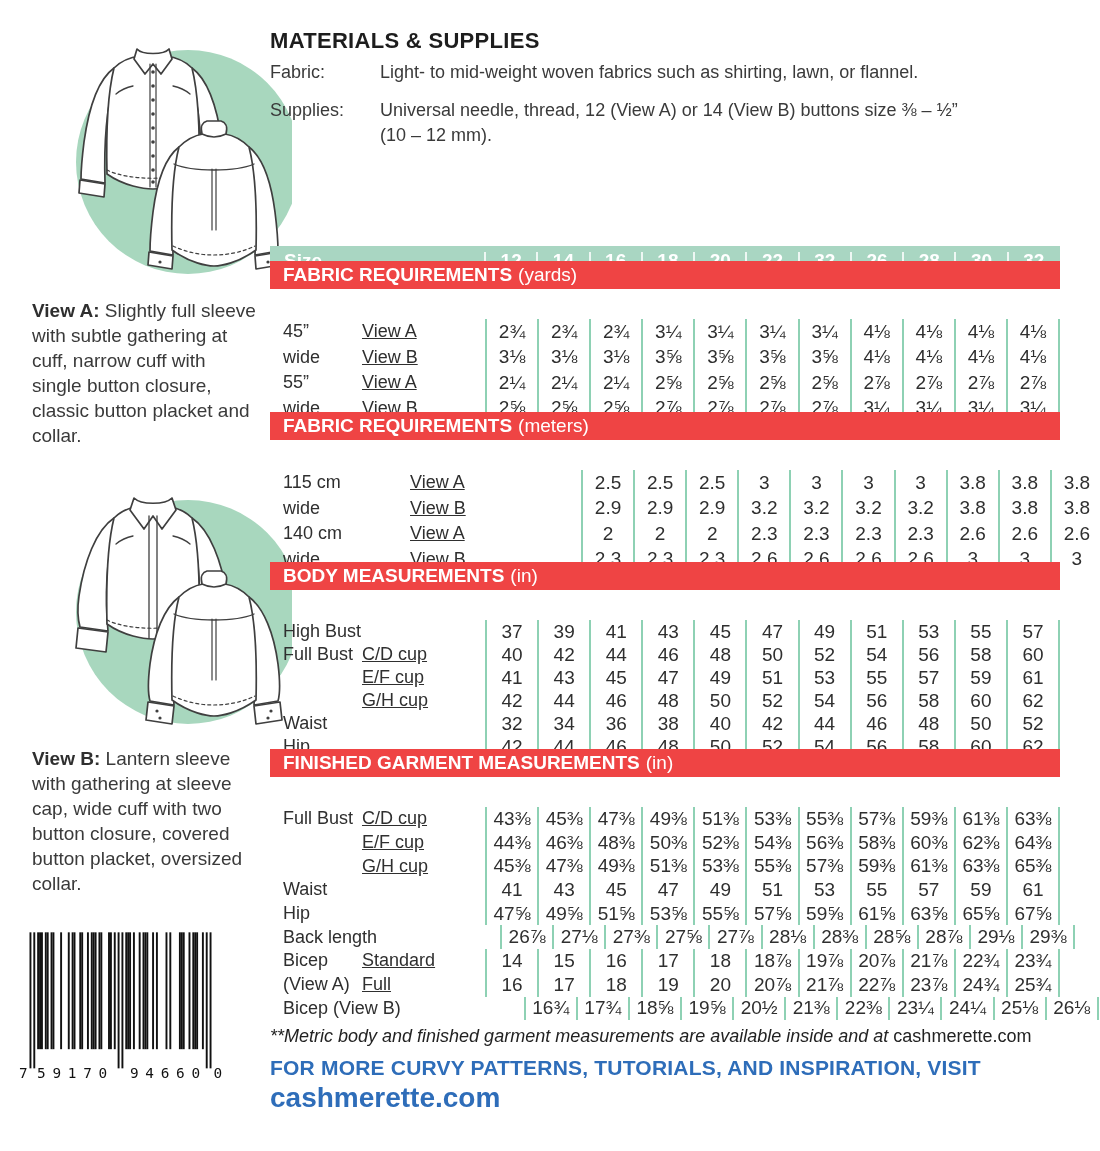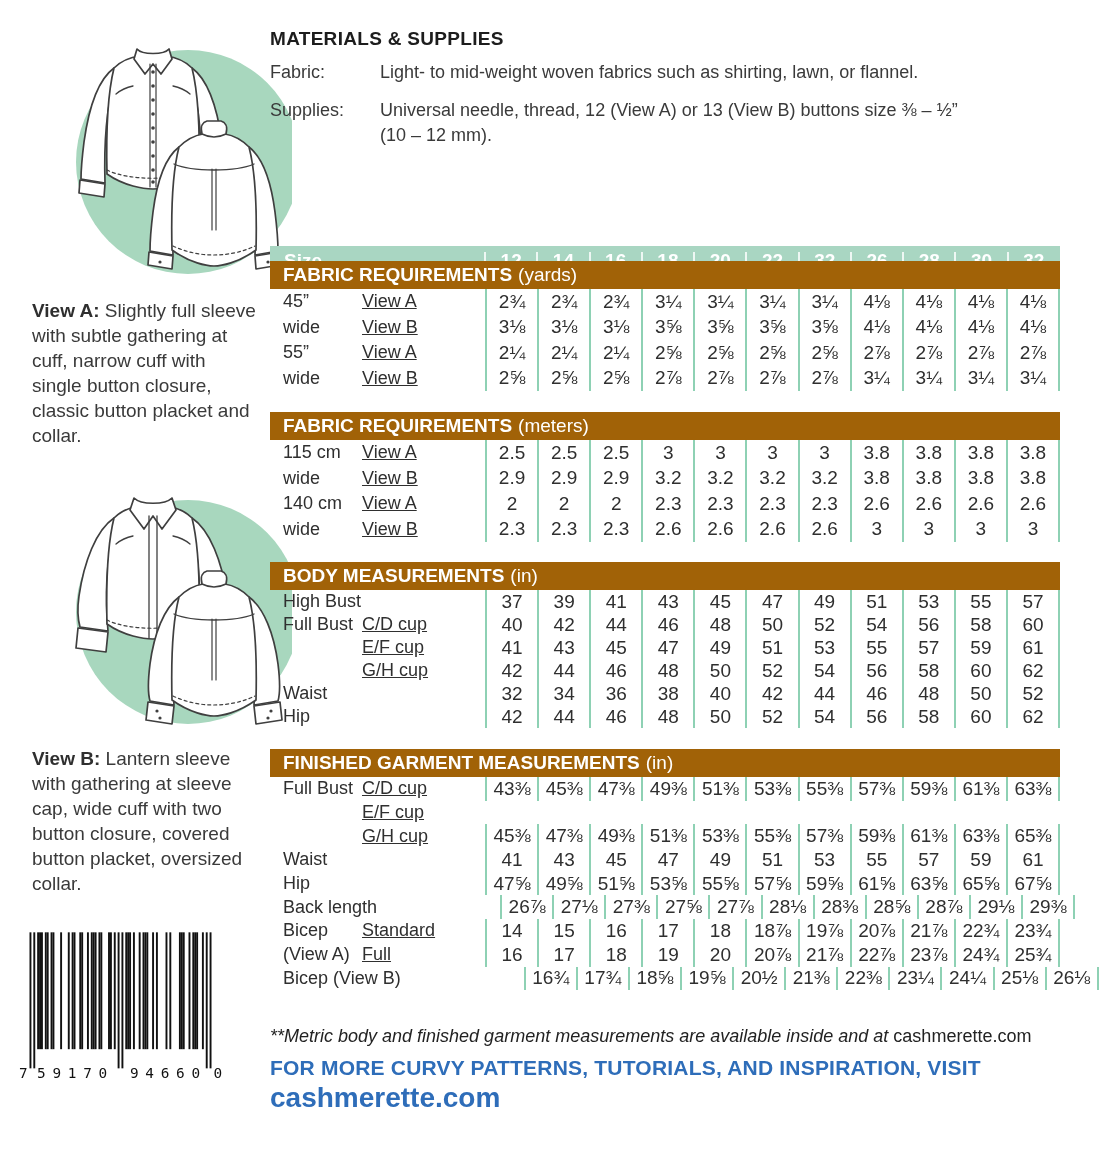--- a/index.html
+++ b/index.html
@@ -10,42 +10,42 @@
   main.right{position:absolute;left:270px;top:0;width:790px;height:100%;}
   main.right>*{position:absolute;left:0;width:790px;margin:0;}
 
   .illo{left:10px;width:242px;height:252px;}
   .viewdesc{left:32px;width:224px;font-size:19px;line-height:25px;color:#3a3a3a;}
   .viewdesc b{color:#2f2f2f;}
   .barcode{left:18px;}
   .bctext{font-family:"DejaVu Sans Mono","Liberation Mono",monospace;font-size:15px;fill:#111;}
   .bctext.mid{letter-spacing:7px;}
 
-  h1.mtitle{font-size:19px;font-weight:bold;letter-spacing:.3px;color:#1d1d1d;top:28px;}
+  h1.mtitle{font-size:22px;font-weight:bold;letter-spacing:.3px;color:#1d1d1d;top:28px;}
   .defs{top:60px;}
   .defrow{display:flex;font-size:18px;line-height:25px;color:#3a3a3a;margin-bottom:13px;}
   .deflabel{flex:0 0 110px;}
   .deftext{flex:1;}
 
   .sizebar{top:246px;height:29px;background:#a9d6c2;display:flex;align-items:center;
            color:#fff;font-weight:bold;font-size:19px;}
   .sizelabel{flex:0 0 201px;padding-left:14px;}
   .cells{flex:0 0 575px;display:flex;align-self:stretch;}
   .sizebar .cell{flex:1;text-align:center;position:relative;line-height:29px;}
   .sizebar .cell::before{content:"";position:absolute;left:-1px;top:6px;bottom:6px;width:2px;
            background:rgba(255,255,255,.8);}
 
   .tblock{width:790px;}
-  .bluebar{height:28px;background:#a16207;color:#fff;font-size:19px;display:flex;
+  .bluebar{height:28px;background:#ef4444;color:#fff;font-size:19px;display:flex;
            align-items:center;padding-left:13px;box-sizing:border-box;}
   .bluebar .suffix{margin-left:6px;font-weight:normal;}
-  .rows{}
+  .rows{padding-top:5px;margin-top:25px;}
   .trow{display:flex;align-items:stretch;}
   .r26 .trow{height:25.5px;}
-  .r25 .trow{height:25.5px;}
+  .r25 .trow{height:25.5px;gap:48px;}
   .r23 .trow{height:23px;}
   .r24 .trow{height:23.7px;}
   .lab1{flex:0 0 92px;padding-left:13px;box-sizing:border-box;font-size:18px;
         white-space:nowrap;display:flex;align-items:center;}
   .lab2{flex:0 0 123px;font-size:18px;white-space:nowrap;display:flex;align-items:center;text-decoration:underline;}
   .trow .cell{flex:1;font-size:19px;display:flex;align-items:center;justify-content:center;
         border-left:2px solid #8ed1b4;}
   .trow .cell:last-child{border-right:2px solid #8ed1b4;}
 
   .footnote{top:1026px;font-size:18px;color:#222;}
@@ -212,21 +212,21 @@
     <section class="defs">
       <div class="defrow">
         <span class="deflabel">Fabric:</span>
         <div class="deftext">
           <div>Light- to mid-weight woven fabrics such as shirting, lawn, or flannel.</div>
         </div>
       </div>
       <div class="defrow">
         <span class="deflabel">Supplies:</span>
         <div class="deftext">
-          <div>Universal needle, thread, 12 (View A) or 13 (View B) buttons size ⅜ – ½”</div>
+          <div>Universal needle, thread, 12 (View A) or 14 (View B) buttons size ⅜ – ½”</div>
           <div>(10 – 12 mm).</div>
         </div>
       </div>
     </section>
 
     <div class="sizebar">
       <span class="sizelabel">Size</span>
       <div class="cells" id="size-cells">
           <span class="cell">12</span>
           <span class="cell">14</span>
@@ -526,20 +526,33 @@
               <span class="cell">55⅜</span>
               <span class="cell">57⅜</span>
               <span class="cell">59⅜</span>
               <span class="cell">61⅜</span>
               <span class="cell">63⅜</span>
             </div>
           </div>
           <div class="trow">
             <span class="lab1"></span>
             <span class="lab2">E/F cup</span>
+            <div class="cells">
+              <span class="cell">44⅜</span>
+              <span class="cell">46⅜</span>
+              <span class="cell">48⅜</span>
+              <span class="cell">50⅜</span>
+              <span class="cell">52⅜</span>
+              <span class="cell">54⅜</span>
+              <span class="cell">56⅜</span>
+              <span class="cell">58⅜</span>
+              <span class="cell">60⅜</span>
+              <span class="cell">62⅜</span>
+              <span class="cell">64⅜</span>
+            </div>
           </div>
           <div class="trow">
             <span class="lab1"></span>
             <span class="lab2">G/H cup</span>
             <div class="cells">
               <span class="cell">45⅜</span>
               <span class="cell">47⅜</span>
               <span class="cell">49⅜</span>
               <span class="cell">51⅜</span>
               <span class="cell">53⅜</span>

